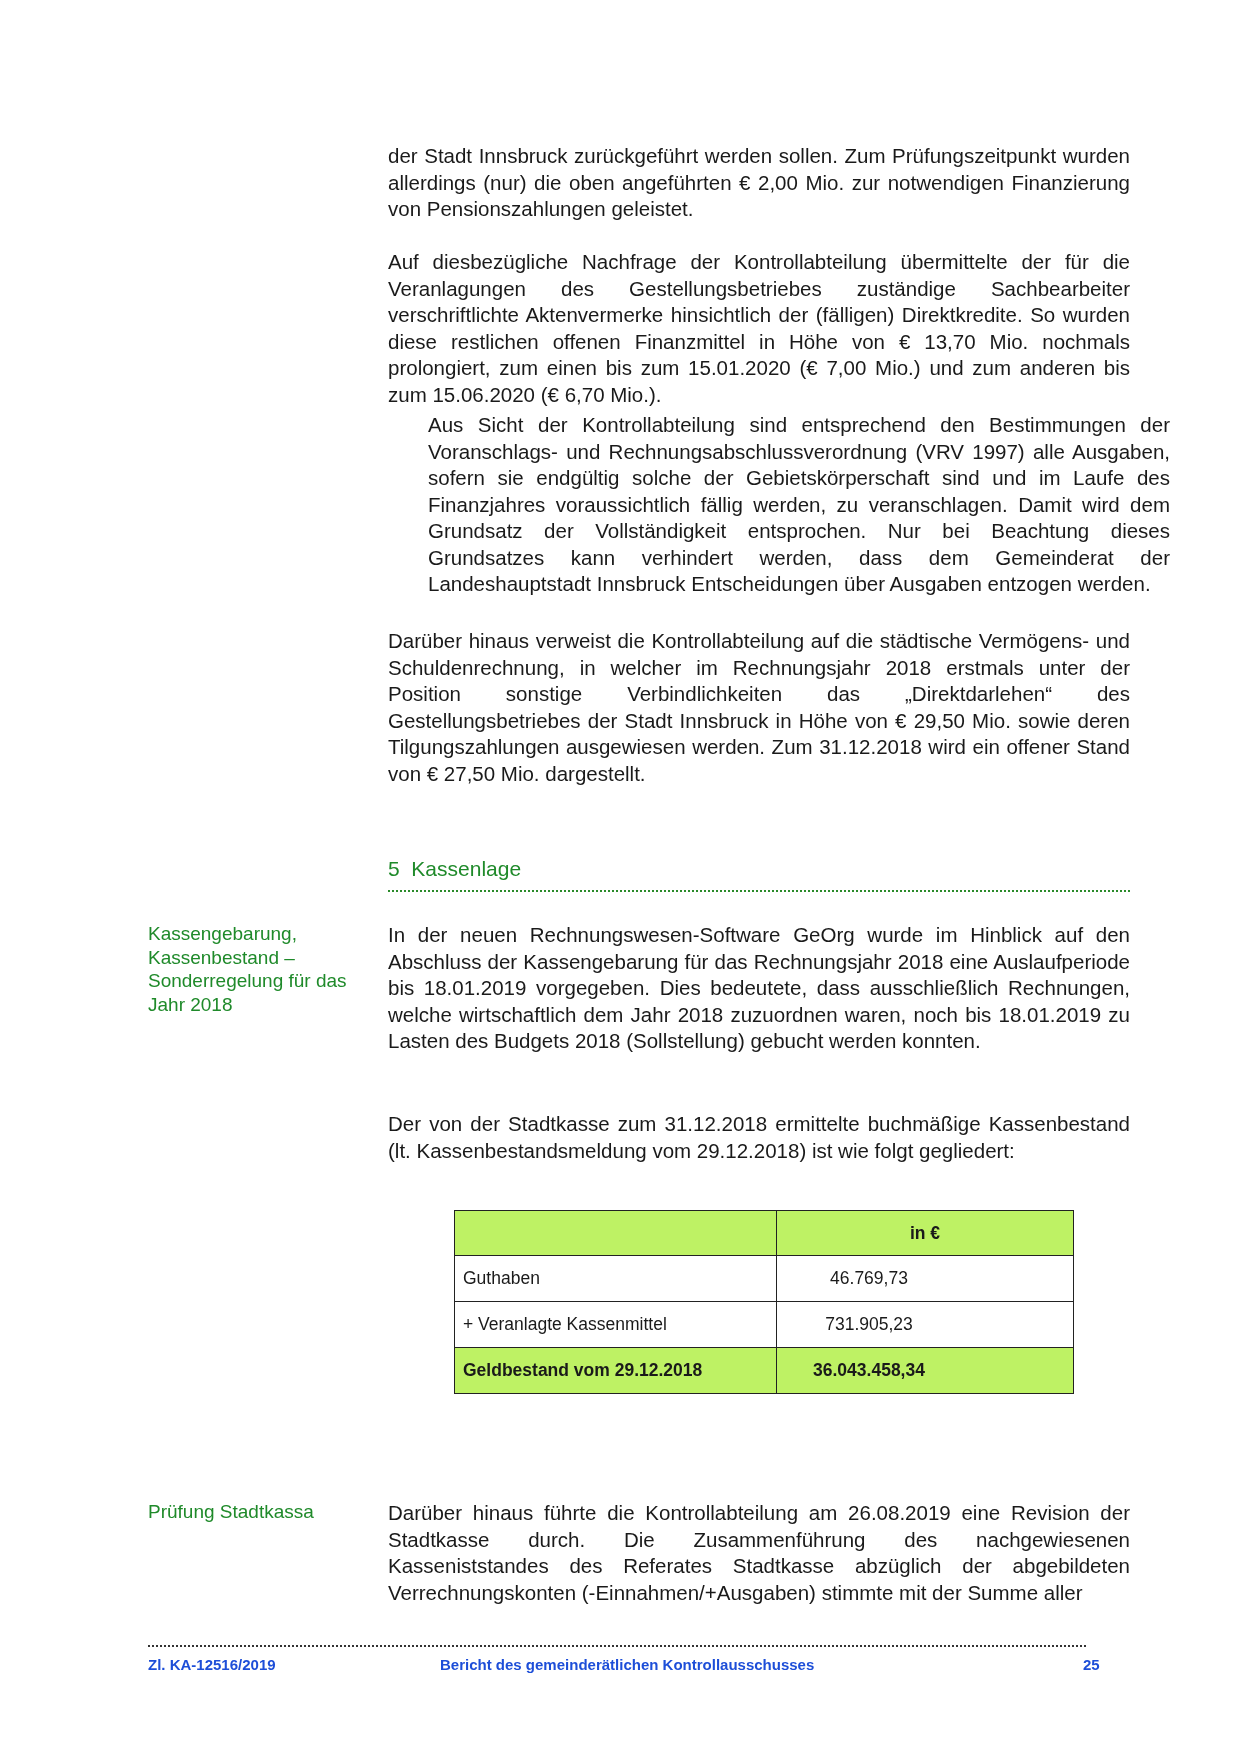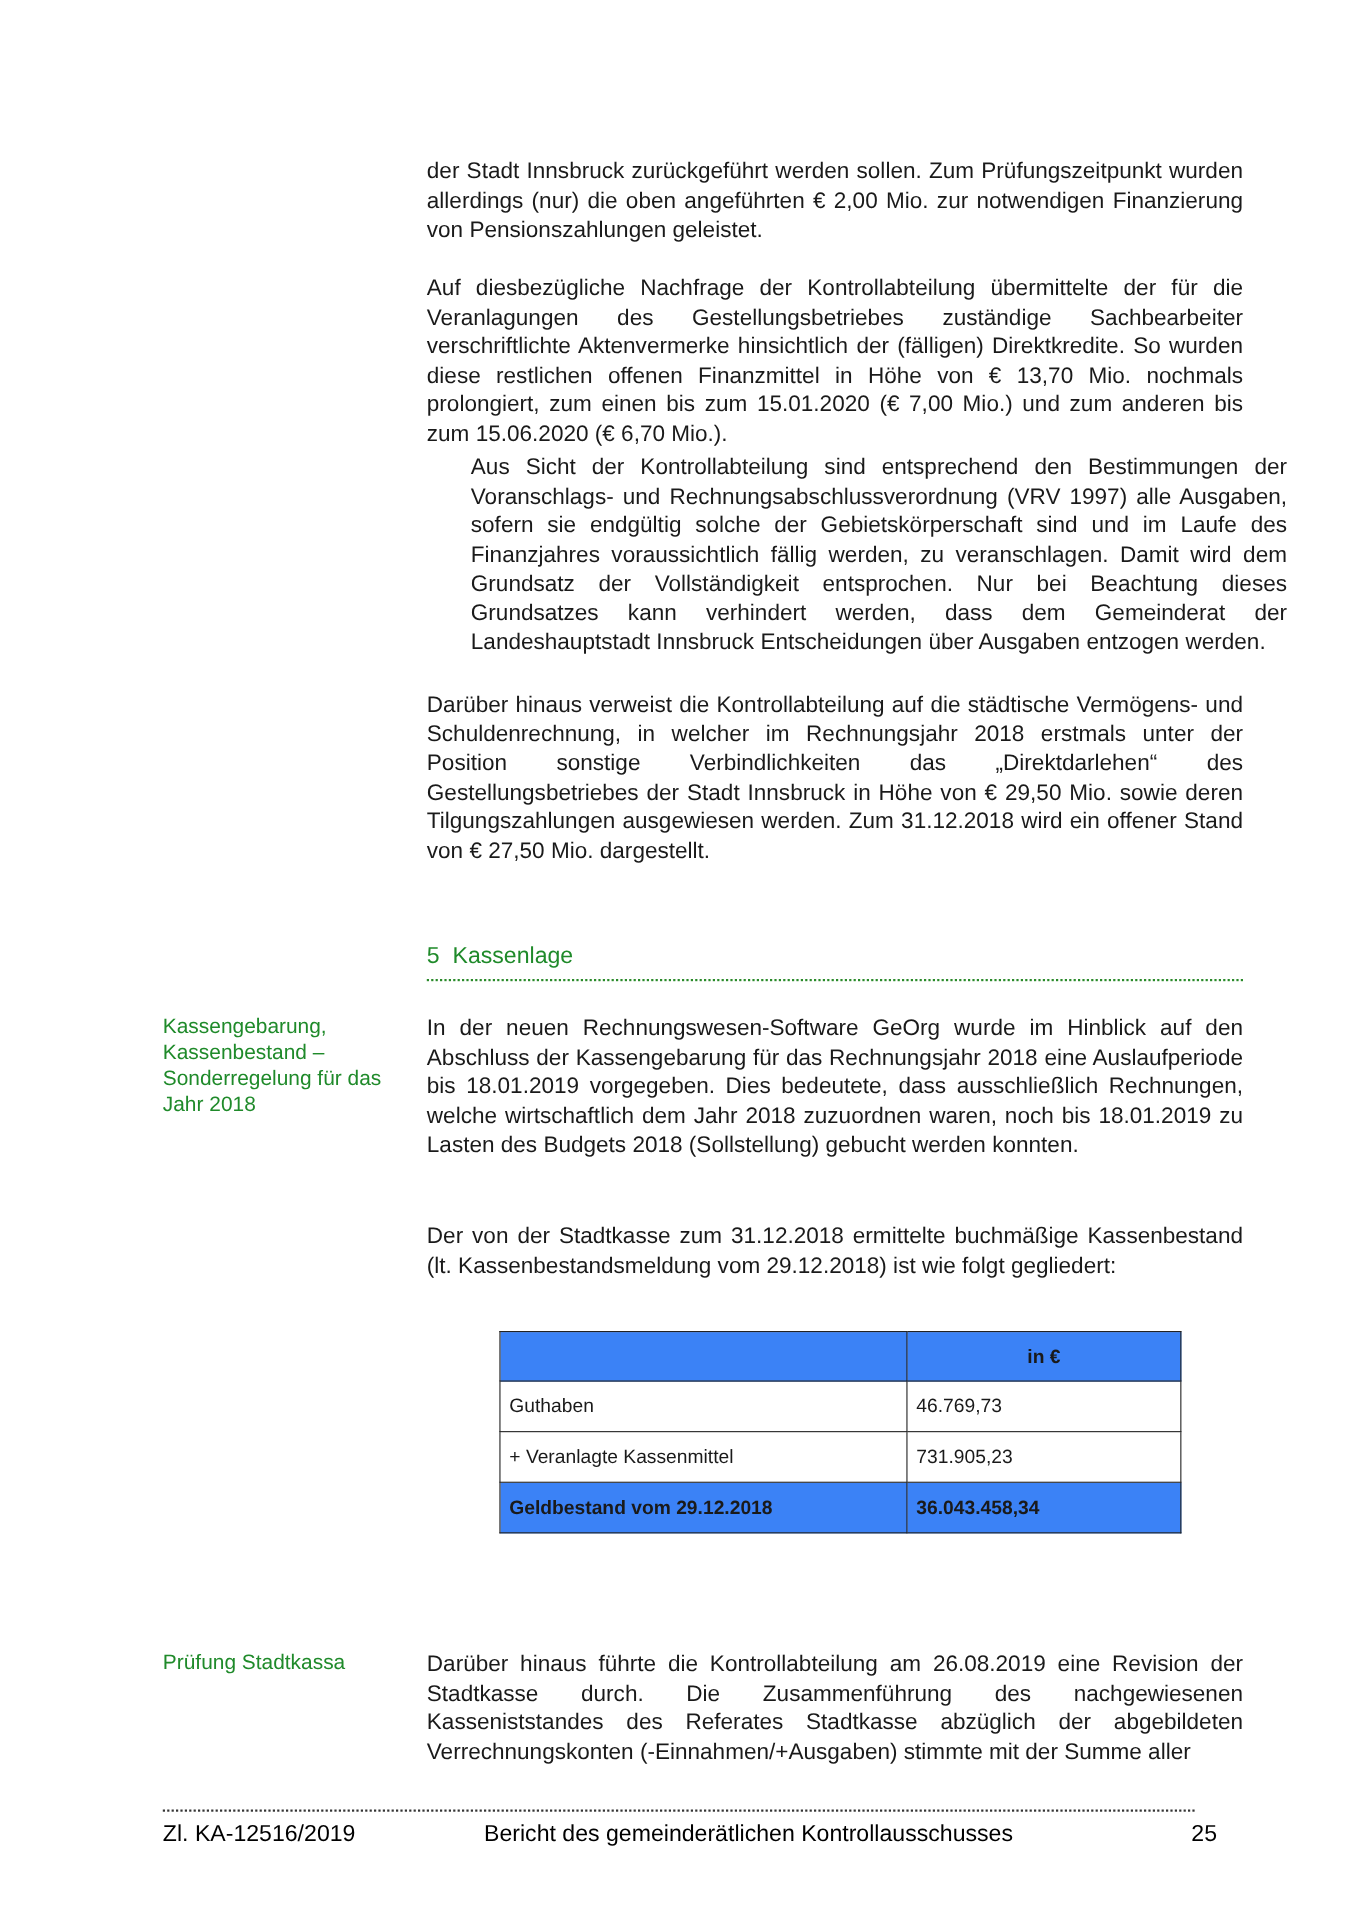--- a/index.html
+++ b/index.html
@@ -10,27 +10,27 @@
   .body-text p { margin: 0; }
   .margin-note { position: absolute; left: 148px; width: 200px; font-size: 19px;
                  line-height: 23.5px; color: #1f8a2a; }
   .section-heading { position: absolute; left: 388px; width: 742px; top: 857px;
                      font-size: 21px; color: #1f8a2a; }
   .section-rule { position: absolute; left: 388px; width: 742px; top: 890px;
                   border-top: 2px dotted #2a8a2a; height: 0; }
   table.cash { position: absolute; left: 454px; top: 1210px; width: 620px;
                border-collapse: collapse; font-size: 17.5px; }
   table.cash td { border: 1.5px solid #222; height: 45px; padding: 0 8px; }
-  table.cash tr.shade td { background: #3b82f6; font-weight: bold; }
-  table.cash td.val { text-align: left; padding-right: 72px; width: 168px; }
+  table.cash tr.shade td { background: #bef264; font-weight: bold; }
+  table.cash td.val { text-align: center; padding-right: 120px; width: 168px; }
   table.cash td.hdr-val { text-align: center; }
   table.cash tr.head td { height: 44px; }
   .footer-rule { position: absolute; left: 148px; width: 938px; top: 1645px;
                  border-top: 2px dotted #333; height: 0; }
-  .footer { position: absolute; top: 1656px; font-size: 21px; color: #000000; }
+  .footer { position: absolute; top: 1656px; font-size: 15px; color: #1d4ed8; font-weight: bold; }
 </style>
 </head>
 <body>
 
 <div class="body-text" style="top:143px;">
   <p>der Stadt Innsbruck zurückgeführt werden sollen. Zum Prüfungszeitpunkt wurden allerdings (nur) die oben angeführten € 2,00 Mio. zur notwendigen Finanzierung von Pensionszahlungen geleistet.</p>
 </div>
 
 <div class="body-text" style="top:249px;">
   <p>Auf diesbezügliche Nachfrage der Kontrollabteilung übermittelte der für die Veranlagungen des Gestellungsbetriebes zuständige Sachbearbeiter verschriftlichte Aktenvermerke hinsichtlich der (fälligen) Direktkredite. So wurden diese restlichen offenen Finanzmittel in Höhe von € 13,70 Mio. nochmals prolongiert, zum einen bis zum 15.01.2020 (€ 7,00 Mio.) und zum anderen bis zum 15.06.2020 (€ 6,70 Mio.).</p>

